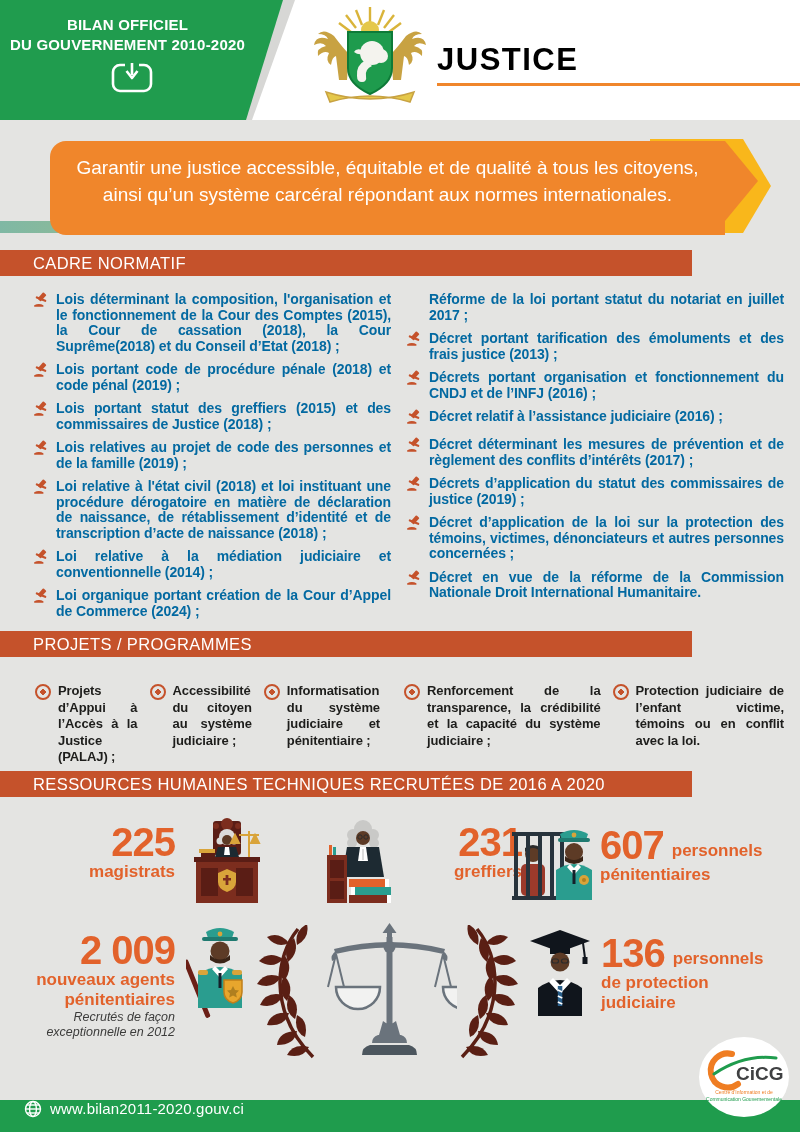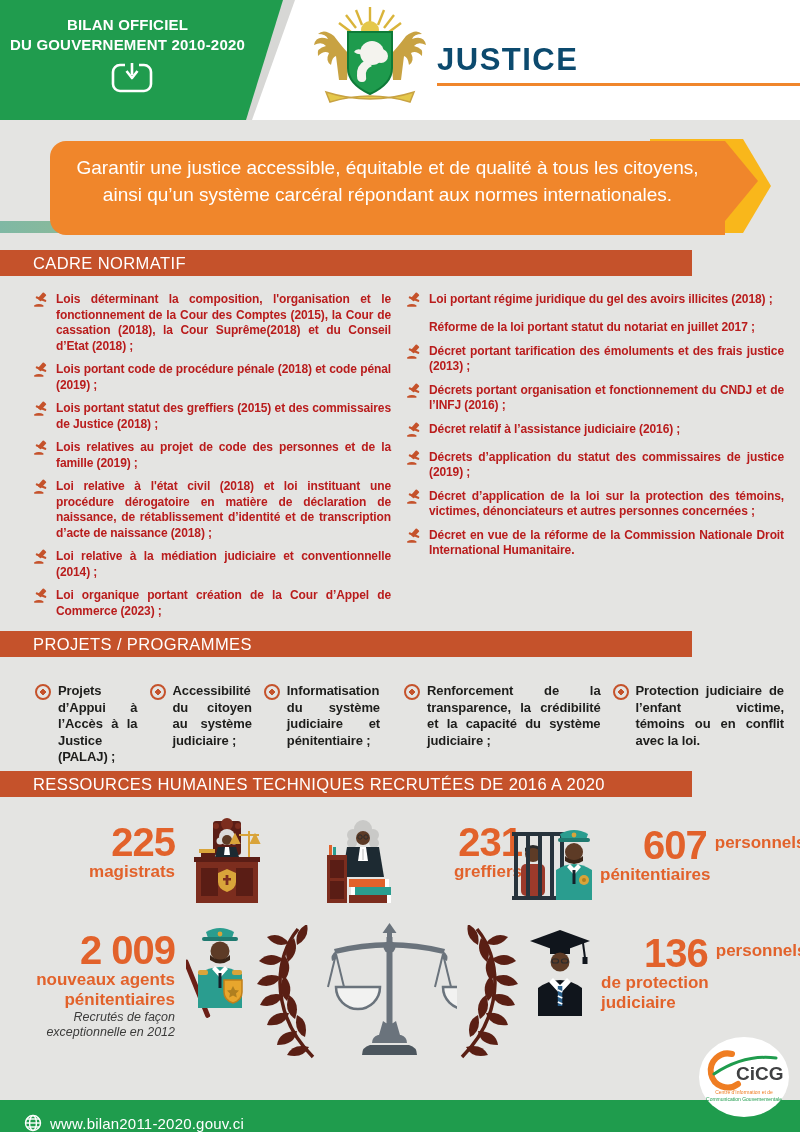--- a/index.html
+++ b/index.html
@@ -13,21 +13,21 @@
   .top-white{position:absolute;left:0;top:0;width:800px;height:120px;background:#ffffff;}
   .green-shadow{position:absolute;left:0;top:0;width:300px;height:120px;background:#d7d7d5;
     clip-path:polygon(0 0,295px 0,252px 100%,0 100%);}
   .green-head{position:absolute;left:0;top:0;width:290px;height:120px;background:#209c4e;
     clip-path:polygon(0 0,283px 0,246px 100%,0 100%);color:#fff;}
   .green-head .line{font-weight:700;font-size:15px;letter-spacing:.2px;text-align:center;width:255px;}
   .gh-l1{margin-top:16px;}
   .gh-l2{margin-top:3px;}
   .dl-btn{position:absolute;left:110px;top:60px;width:44px;height:36px;cursor:pointer;}
   .coat{position:absolute;left:312px;top:6px;}
-  .justice-title{position:absolute;left:437px;top:42px;font-size:31px;font-weight:700;color:#0c4a6e;letter-spacing:1.5px;text-align:center;}
+  .justice-title{position:absolute;left:437px;top:42px;font-size:31px;font-weight:700;color:#000000;letter-spacing:1.5px;text-align:center;}
   .title-rule{position:absolute;left:437px;top:83px;width:363px;height:3px;background:#f0862b;}
   
   .band-strip{position:absolute;left:0;top:221px;width:712px;height:12px;
     background:linear-gradient(90deg,#7fb8a4 0%,#9fbc86 30%,#c4c169 62%,#e8b437 88%,#f6b21f 100%);
     clip-path:polygon(0 0,100% 0,98% 100%,0 100%);}
   .gold-chevron{position:absolute;left:650px;top:139px;width:93px;height:94px;background:#f9b71b;}
   .gold-chevron:after{content:"";position:absolute;right:-28px;top:0;width:0;height:0;
     border-left:28px solid #f9b71b;border-top:47px solid transparent;border-bottom:47px solid transparent;}
   .orange-arrow{position:absolute;left:50px;top:141px;width:675px;height:94px;background:#f0862b;
     border-radius:16px 0 0 16px;color:#fff;text-align:center;}
@@ -40,53 +40,53 @@
     font-size:16.5px;letter-spacing:.4px;line-height:26px;padding-left:33px;box-sizing:border-box;}
   .bar-cadre{top:250px;}
   .bar-projets{top:631px;}
   .bar-rh{top:771px;}
   
   .law-col{position:absolute;display:flex;flex-direction:column;gap:8px;}
   .col-left{left:33px;top:292px;width:358px;}
   .col-right{left:406px;top:292px;width:378px;}
   .law-item{display:grid;grid-template-columns:23px 1fr;}
   .law-item .gavel{width:16px;height:16px;margin-top:0;}
-  .law-text{margin:0;font-size:12px;font-weight:700;color:#b91c1c;line-height:15.5px;
+  .law-text{margin:0;font-size:14px;font-weight:700;color:#0369a1;line-height:15.5px;
     text-align:justify;letter-spacing:-.1px;}
   
   .proj-col{position:absolute;display:flex;flex-direction:row;gap:12px;}
   .proj-left{left:35px;top:683px;width:345px;}
   .proj-right{left:404px;top:683px;width:380px;}
   .proj-item{display:grid;grid-template-columns:23px 1fr;}
   .ring{width:12px;height:12px;border:2px solid #c5522b;border-radius:50%;margin-top:1px;
     background:radial-gradient(circle,#c5522b 0 2.6px,transparent 2.7px);}
   .proj-text{margin:0;font-size:13px;font-weight:700;color:#1d1d1b;line-height:16.5px;
     text-align:justify;letter-spacing:-.1px;}
   
   .stat-num{font-size:40px;font-weight:700;color:#e2622b;letter-spacing:-1px;line-height:40px;}
   .stat-label{font-size:17px;font-weight:700;color:#e2622b;line-height:20px;}
   .stat-note{font-size:12.5px;font-style:italic;color:#3c3c3b;line-height:15px;}
   .s-magistrats{position:absolute;left:40px;top:822px;width:135px;text-align:right;}
   .icon-judge{position:absolute;left:192px;top:817px;}
   .icon-clerk{position:absolute;left:323px;top:815px;}
   .s-greffiers{position:absolute;left:402px;top:822px;width:120px;text-align:right;}
   .icon-prison{position:absolute;left:510px;top:822px;}
   .s-penit{position:absolute;left:600px;top:825px;width:185px;}
-  .inline-stat{display:flex;align-items:center;gap:8px;margin-left:43px;}
+  .inline-stat{display:flex;align-items:flex-end;gap:8px;}
   .inline-stat .stat-label{padding-bottom:4px;}
   .s-agents{position:absolute;left:15px;top:930px;width:160px;text-align:right;}
   .icon-officer{position:absolute;left:186px;top:928px;}
   .laurel-l{position:absolute;left:253px;top:925px;}
   .laurel-r{position:absolute;left:452px;top:925px;transform:scaleX(-1);}
   .icon-scales{position:absolute;left:322px;top:921px;}
   .icon-grad{position:absolute;left:526px;top:928px;}
   .s-protect{position:absolute;left:601px;top:933px;width:185px;}
   
   .footer{position:absolute;left:0;top:1100px;width:800px;height:32px;background:#1f9c4d;
-    color:#fff;display:flex;align-items:flex-end;}
+    color:#fff;display:flex;align-items:flex-start;}
   .footer .globe{margin:0 8px 0 24px;display:flex;}
   .site{font-size:15px;letter-spacing:.2px;cursor:pointer;}
   .cicg{position:absolute;left:698px;top:1036px;}
 </style>
 </head>
 <body>
 
 <div class="page">
 
   <svg width="0" height="0" style="position:absolute">
@@ -194,31 +194,25 @@
     <div class="law-item">
       <span><svg class="gavel" width="16" height="16">
             <use href="#gavel"></use>
           </svg></span>
       <p class="law-text">Loi relative à la médiation judiciaire et conventionnelle (2014) ;</p>
     </div>
     <div class="law-item">
       <span><svg class="gavel" width="16" height="16">
             <use href="#gavel"></use>
           </svg></span>
-      <p class="law-text">Loi organique portant création de la Cour d’Appel de Commerce (2023) ;</p>
+      <p class="law-text">Loi organique portant création de la Cour d’Appel de Commerce (2024) ;</p>
     </div>
   </div>
 
   <div class="law-col col-right">
-    <div class="law-item">
-      <span><svg class="gavel" width="16" height="16">
-            <use href="#gavel"></use>
-          </svg></span>
-      <p class="law-text">Loi portant régime juridique du gel des avoirs illicites (2018) ;</p>
-    </div>
     <div class="law-item">
       <span></span>
       <p class="law-text">Réforme de la loi portant statut du notariat en juillet 2017 ;</p>
     </div>
     <div class="law-item">
       <span><svg class="gavel" width="16" height="16">
             <use href="#gavel"></use>
           </svg></span>
       <p class="law-text">Décret portant tarification des émoluments et des frais justice (2013) ;</p>
     </div>
@@ -226,20 +220,26 @@
       <span><svg class="gavel" width="16" height="16">
             <use href="#gavel"></use>
           </svg></span>
       <p class="law-text">Décrets portant organisation et fonctionnement du CNDJ  et de l’INFJ (2016) ;</p>
     </div>
     <div class="law-item">
       <span><svg class="gavel" width="16" height="16">
             <use href="#gavel"></use>
           </svg></span>
       <p class="law-text">Décret relatif à l’assistance judiciaire (2016) ;</p>
+    </div>
+    <div class="law-item">
+      <span><svg class="gavel" width="16" height="16">
+            <use href="#gavel"></use>
+          </svg></span>
+      <p class="law-text">Décret déterminant les mesures de prévention et de règlement des conflits d’intérêts (2017) ;</p>
     </div>
     <div class="law-item">
       <span><svg class="gavel" width="16" height="16">
             <use href="#gavel"></use>
           </svg></span>
       <p class="law-text">Décrets d’application du statut des commissaires de justice (2019) ;</p>
     </div>
     <div class="law-item">
       <span><svg class="gavel" width="16" height="16">
             <use href="#gavel"></use>

